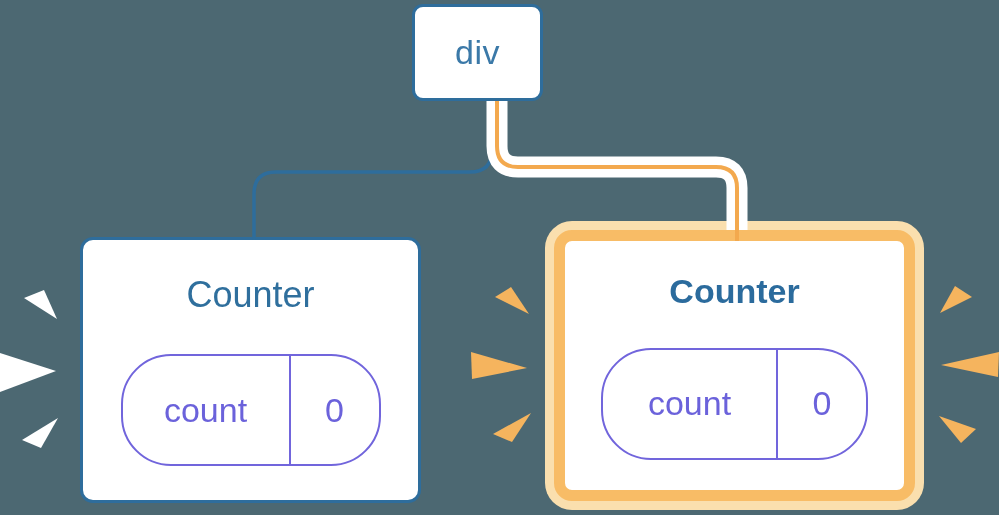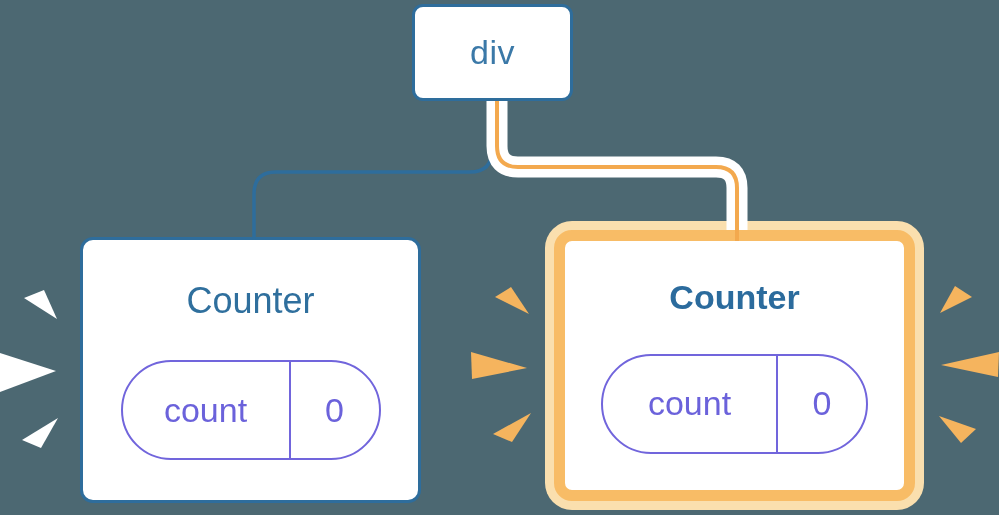--- a/index.html
+++ b/index.html
@@ -5,21 +5,21 @@
   html,body{margin:0;padding:0;}
   #canvas{
     position:relative;
     width:999px;height:515px;
     background:#4C6872;
     overflow:hidden;
     font-family:"Liberation Sans", sans-serif;
   }
   
   .div-box{
-    position:absolute;left:412px;top:4px;width:161px;height:97px;
+    position:absolute;left:412px;top:4px;width:131px;height:97px;
     box-sizing:border-box;
     background:#ffffff;border:3px solid #2E6D9C;border-radius:11px;
     display:flex;align-items:center;justify-content:center;
     font-size:34px;color:#3B79A8;letter-spacing:0.5px;
     z-index:1;
   }
   
   svg.overlay{position:absolute;left:0;top:0;z-index:3;pointer-events:none;}
   
   .card-left{
@@ -38,21 +38,21 @@
     border:11px solid #F8BC66;
     box-shadow:0 0 0 9px #FADFAE;
     border-radius:18px;
     display:flex;flex-direction:column;align-items:center;justify-content:center;gap:29px;
     z-index:2;
   }
   .card-right .title{font-size:34px;font-weight:700;color:#2B6B9D;}
   
   .pill{
     box-sizing:border-box;
-    width:260px;height:100px;
+    width:260px;height:112px;
     background:#ffffff;
     border:2px solid #7165DC;border-radius:50px;
     display:flex;align-items:stretch;
     color:#6B62DB;font-size:34px;margin-top:8px;
   }
   .card-right .pill{width:267px;}
   .pill .key{
     flex:1;display:flex;align-items:center;justify-content:center;
     border-right:2px solid #7165DC;
   }

